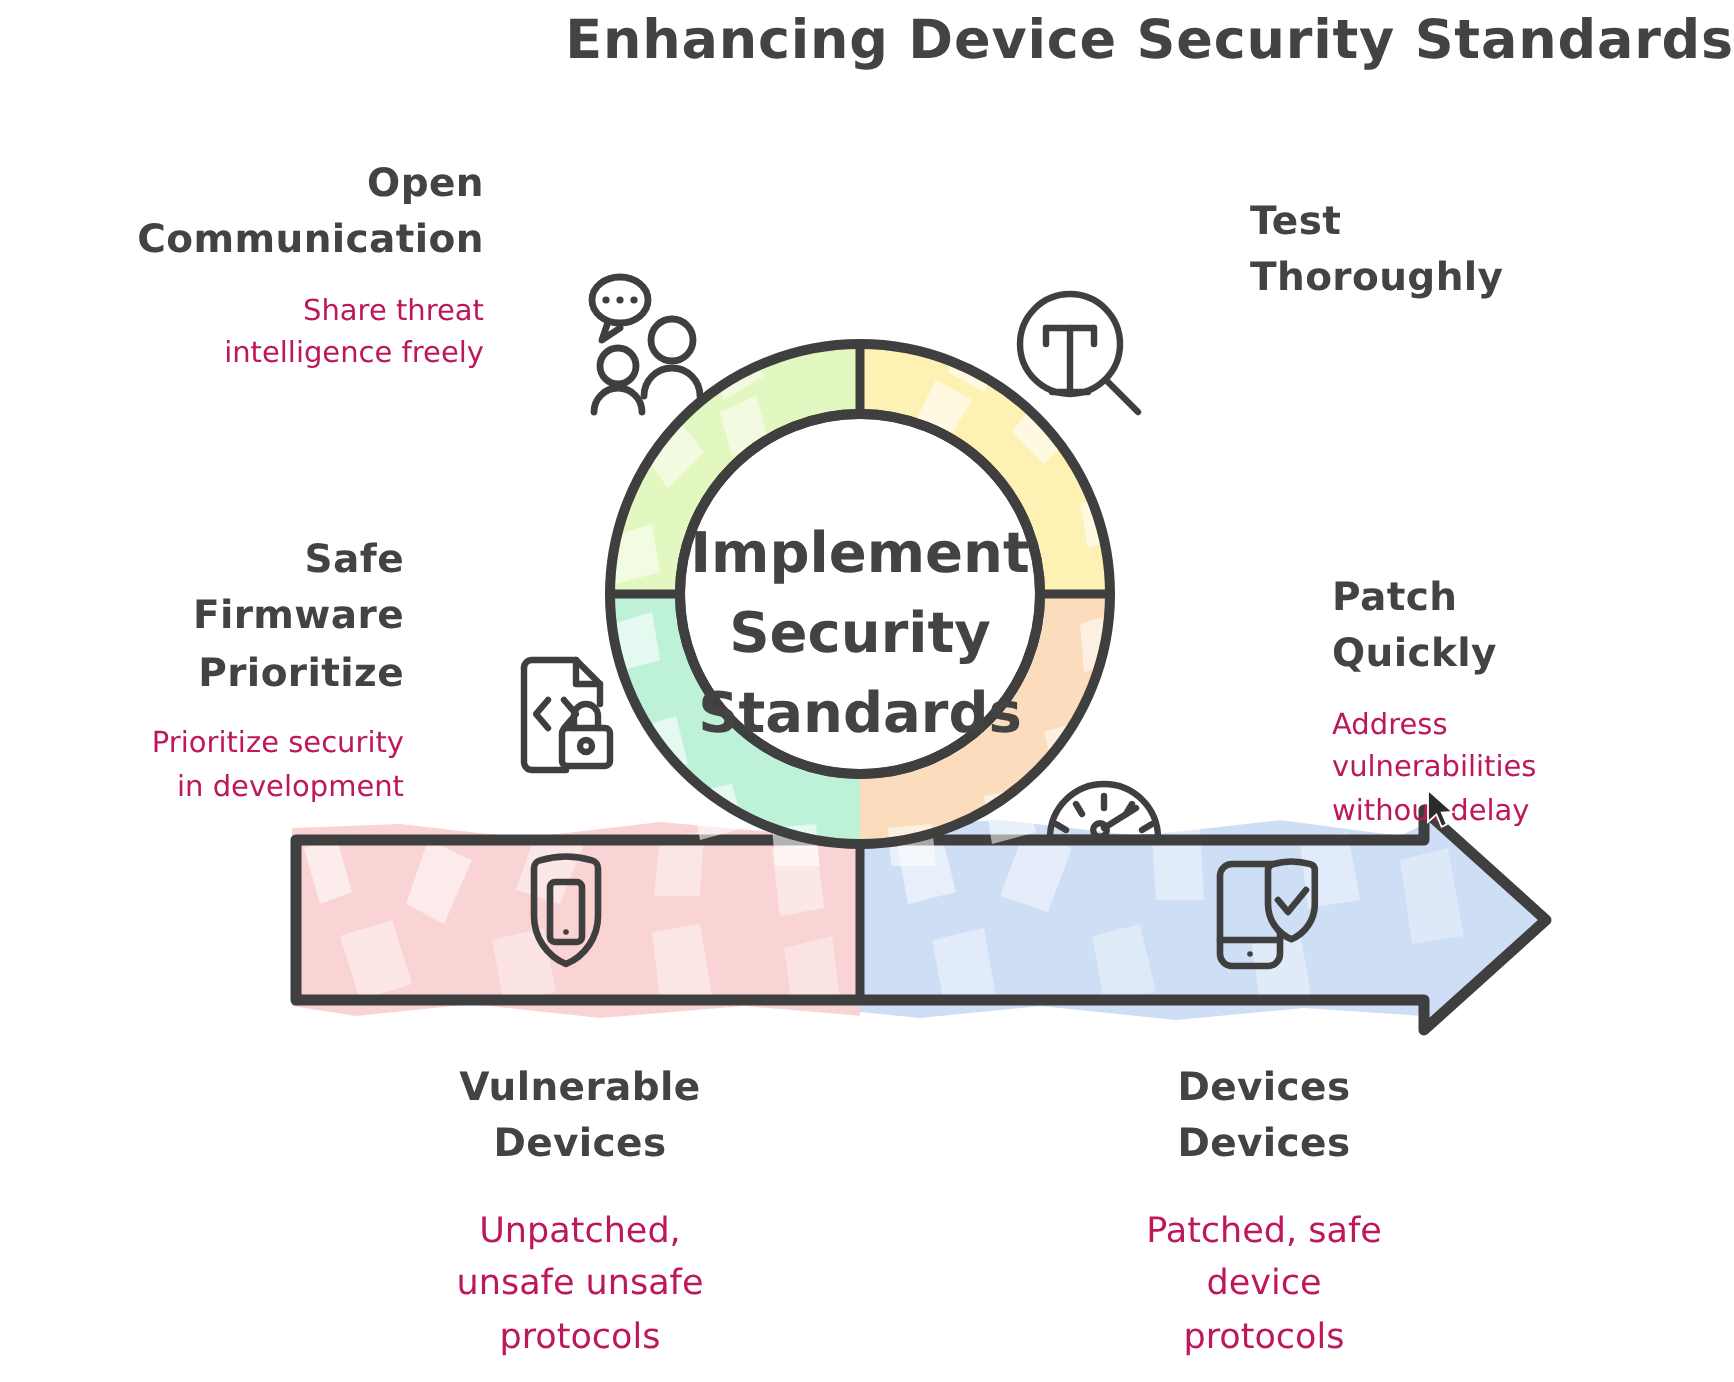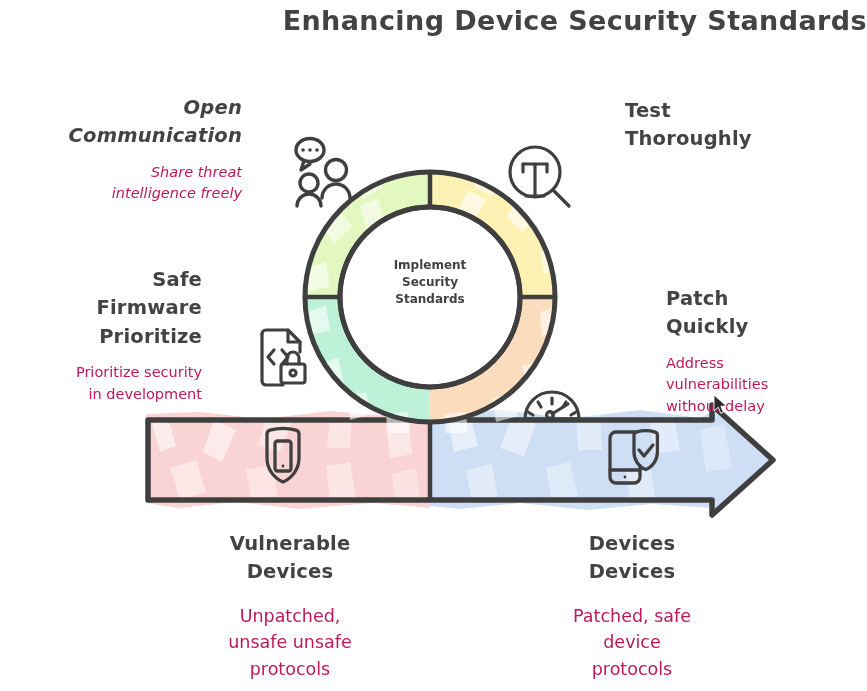--- a/index.html
+++ b/index.html
@@ -57,42 +57,42 @@
     font-weight: normal;
     line-height: 1.5;
     color: #be185d;
   }
 
   .align-right { text-align: right; }
   .align-left  { text-align: left; margin-top: 19px; }
   .align-center{ text-align: center; }
 
   
-  #lbl-open   { left: 30px;  top: 94px;  width: 212px; font-style: italic; }
+  #lbl-open   { left: 30px;  top: 78px;  width: 212px; }
   #lbl-test   { left: 625px; top: 78px;  width: 215px; }
   #lbl-safe   { left: 20px;  top: 266px; width: 182px; }
   #lbl-patch  { left: 666px; top: 266px; width: 160px; }
 
   
   #lbl-vuln   { left: 148px; top: 530px; width: 284px; }
   #lbl-secure { left: 498px; top: 530px; width: 268px; }
   #lbl-vuln .hd, #lbl-secure .hd { font-size: 19.5px; }
   #lbl-vuln .sub, #lbl-secure .sub {
     margin-top: 16px;
     font-size: 17.5px;
     line-height: 1.52;
   }
 
   .center-text {
     position: absolute;
     left: 340px;
     top: 257px;
     width: 180px;
     text-align: center;
-    font-size: 12px;
+    font-size: 28px;
     font-weight: bold;
     line-height: 1.42;
     color: #434343;
   }
 
   .cursor {
     position: absolute;
     left: 713px;
     top: 394px;
     width: 16px;

